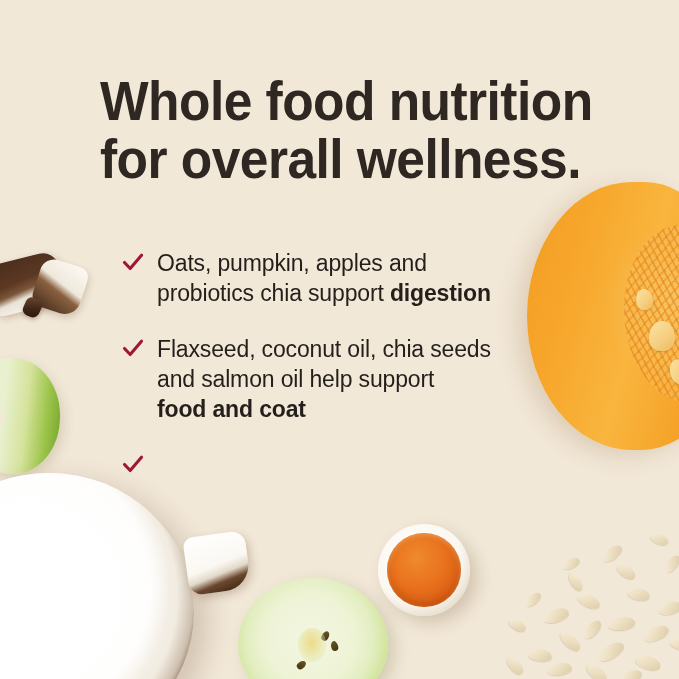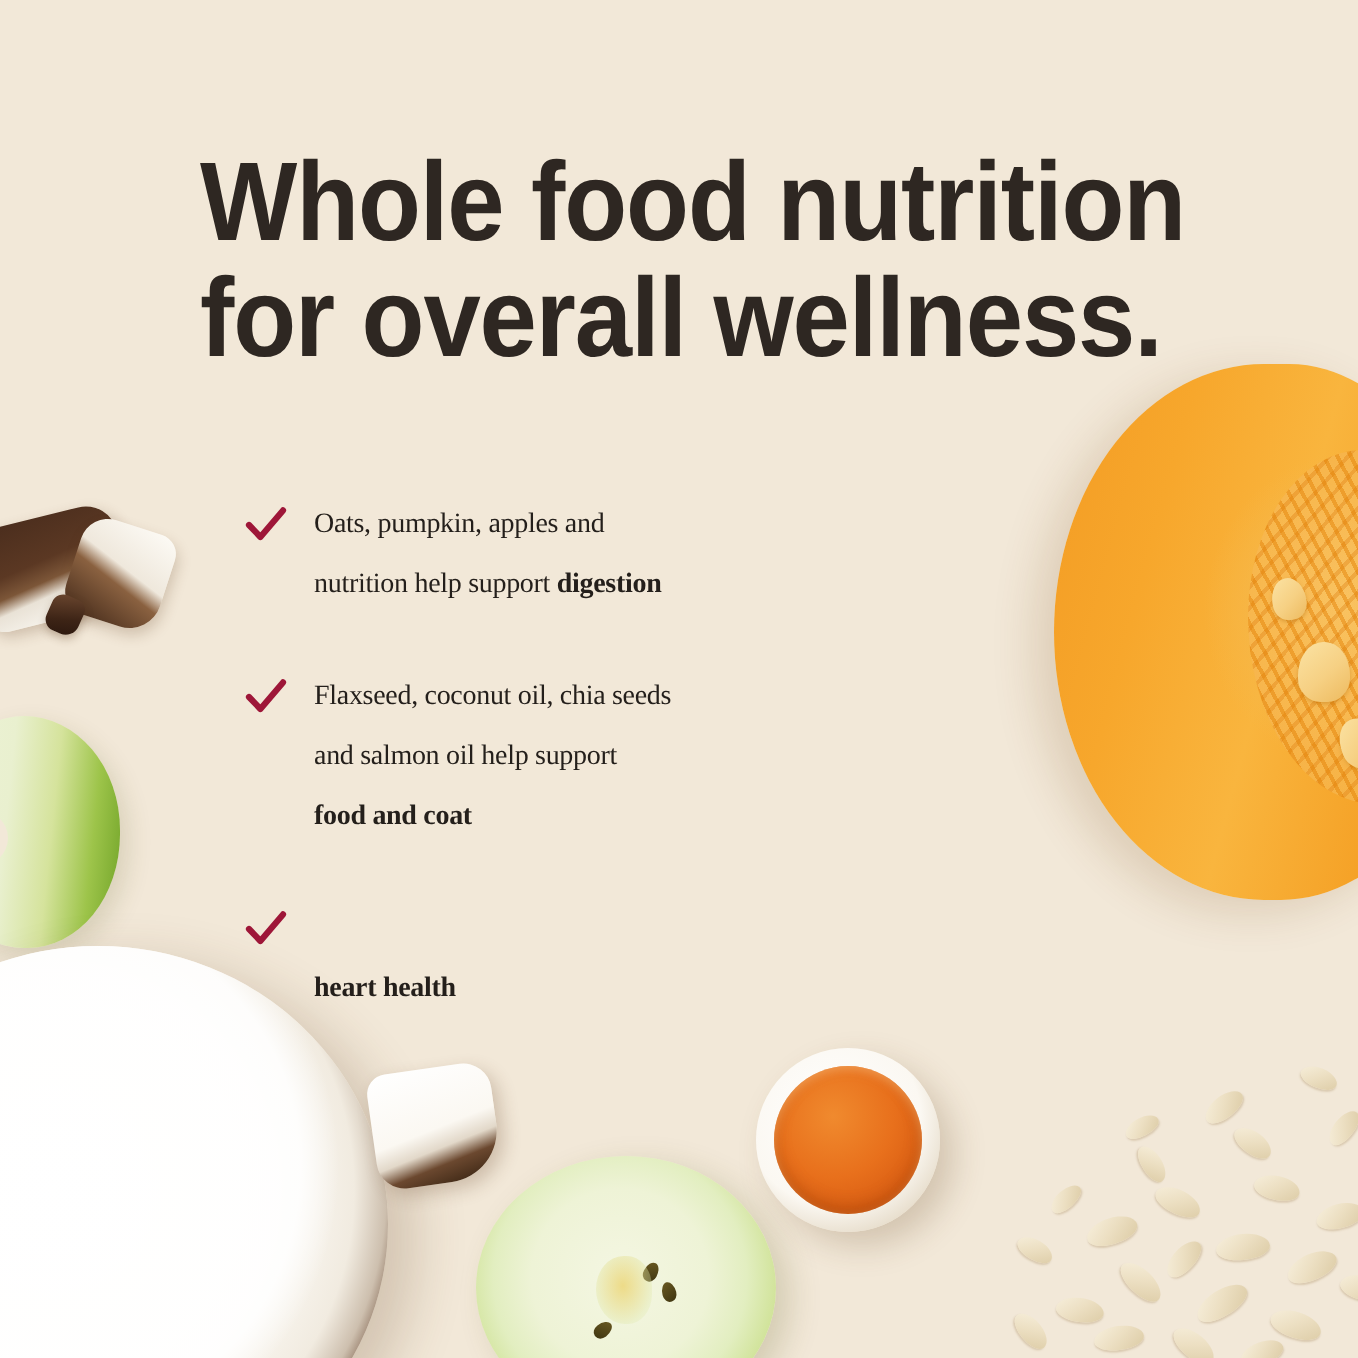--- a/index.html
+++ b/index.html
@@ -212,25 +212,24 @@
     width: 470px;
     margin: 0;
     padding: 0;
     list-style: none;
   }
   .bullet {
     position: relative;
     padding-left: 37px;
     margin-bottom: 26px;
     color: #241f1b;
-    font-size: 14px;
+    font-size: 23px;
     line-height: 30px;
     font-weight: 400;
     letter-spacing: -0.15px;
-    font-family: Liberation Serif, serif;
   }
   .bullet:last-child { margin-bottom: 0; }
   .check {
     position: absolute;
     left: 2px;
     top: 4px;
     width: 22px;
     height: 22px;
     color: #9e1638;
   }
@@ -300,38 +299,37 @@
     </h1>
 
     <ul id="bullets">
       <li class="bullet">
         <span class="check">
           <svg viewBox="0 0 22 22" aria-hidden="true">
               <path d="M2.5 10.5 L8.2 16.5 L19.5 3.2" fill="none" stroke="currentColor" stroke-width="3.1" stroke-linecap="round" stroke-linejoin="round"></path>
             </svg>
         </span>
         <span>Oats, pumpkin, apples and</span><br>
-        <span>nutrition help support </span><b>digestion</b>
+        <span>probiotics chia support </span><b>digestion</b>
       </li>
 
       <li class="bullet">
         <span class="check">
           <svg viewBox="0 0 22 22" aria-hidden="true">
               <path d="M2.5 10.5 L8.2 16.5 L19.5 3.2" fill="none" stroke="currentColor" stroke-width="3.1" stroke-linecap="round" stroke-linejoin="round"></path>
             </svg>
         </span>
         <span>Flaxseed, coconut oil, chia seeds</span><br>
         <span>and salmon oil help support</span><br>
         <b>food and coat</b>
       </li>
 
       <li class="bullet">
         <span class="check">
           <svg viewBox="0 0 22 22" aria-hidden="true">
               <path d="M2.5 10.5 L8.2 16.5 L19.5 3.2" fill="none" stroke="currentColor" stroke-width="3.1" stroke-linecap="round" stroke-linejoin="round"></path>
             </svg>
         </span>
         <br>
-        <b>heart health</b>
       </li>
     </ul>
   </div>
 </div>
 
 </body></html>

